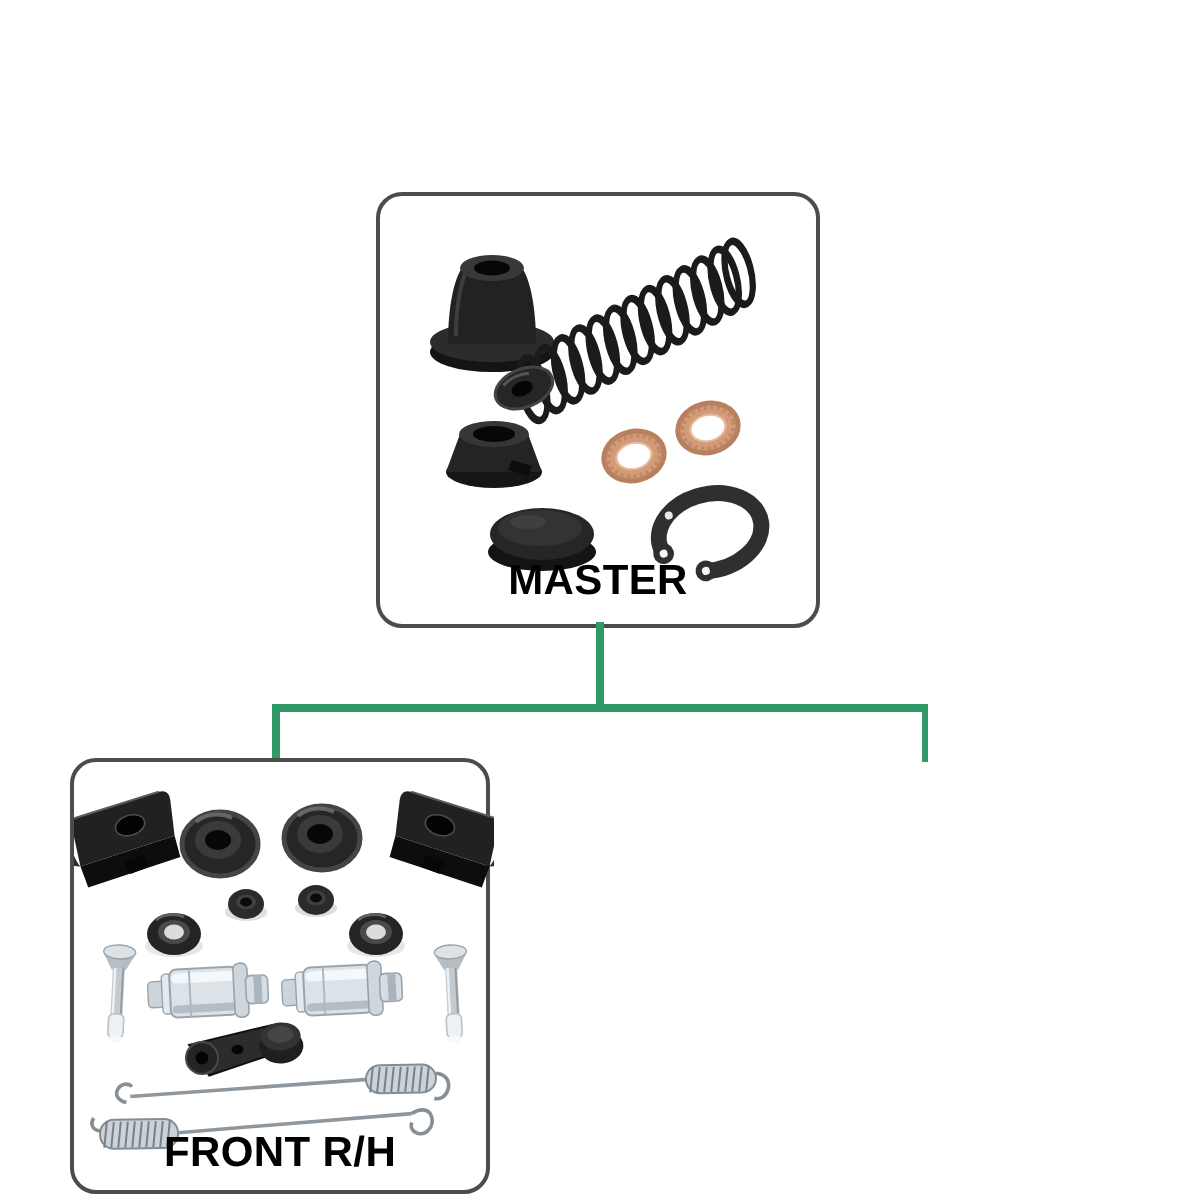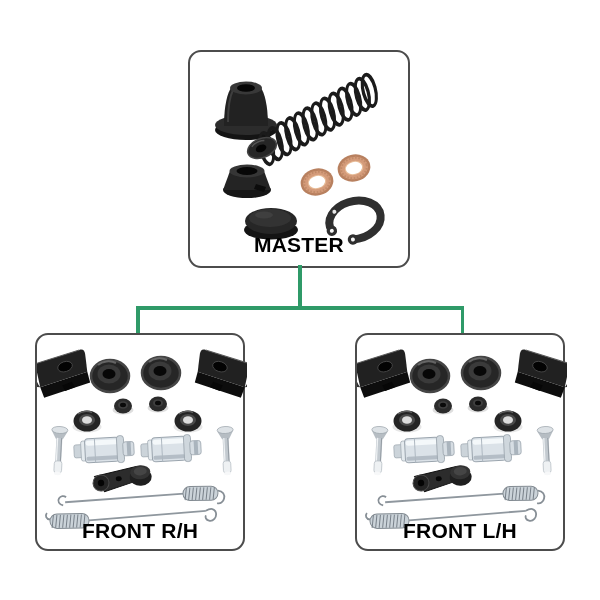--- a/index.html
+++ b/index.html
@@ -1,21 +1,21 @@
 <!DOCTYPE html>
 <html style="--connector: #2f9a68; --box-border: #4c4c4c; --label-color: #000000;"><head>
 <meta charset="utf-8">
 <style>
   html,body{margin:0;padding:0;}
   body{
     width:600px;height:600px;position:relative;overflow:hidden;
     background:#ffffff;
     font-family:"Liberation Sans", sans-serif;
   }
-  .canvas{position:absolute;inset:0;}
+  .canvas{position:absolute;inset:0;margin-top:46px;}
   .node{
     position:absolute;background:#ffffff;box-sizing:border-box;
     border:2px solid var(--box-border,#4c4c4c);
     border-radius:13px;
   }
   #master{left:188px;top:50px;width:222px;height:218px;}
   #front-rh{left:35px;top:333px;width:210px;height:218px;padding-left:48px;}
   #front-lh{left:355px;top:333px;width:210px;height:218px;}
   .node .kit{position:absolute;left:0;top:8px;}
   .node .label{
@@ -202,20 +202,14 @@
   <div class="connector" id="c-left"></div>
   <div class="connector" id="c-right"></div>
 
   <div class="node" id="front-rh">
     <svg class="kit" width="210" height="190" viewBox="0 0 210 190">
       <use href="#front-kit"></use>
     </svg>
     <div class="label">FRONT R/H</div>
   </div>
 
-  <div class="node" id="front-lh">
-    <svg class="kit" width="210" height="190" viewBox="0 0 210 190">
-      <use href="#front-kit"></use>
-    </svg>
-    <div class="label">FRONT L/H</div>
-  </div>
 
 </div>
 
 </body></html>

